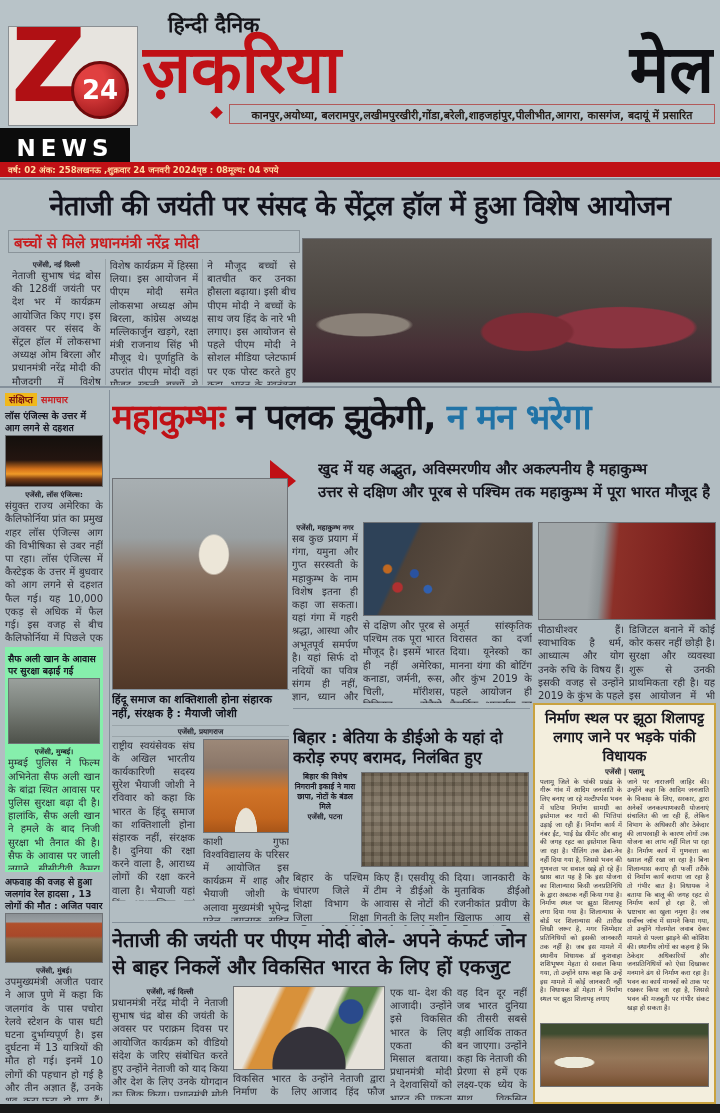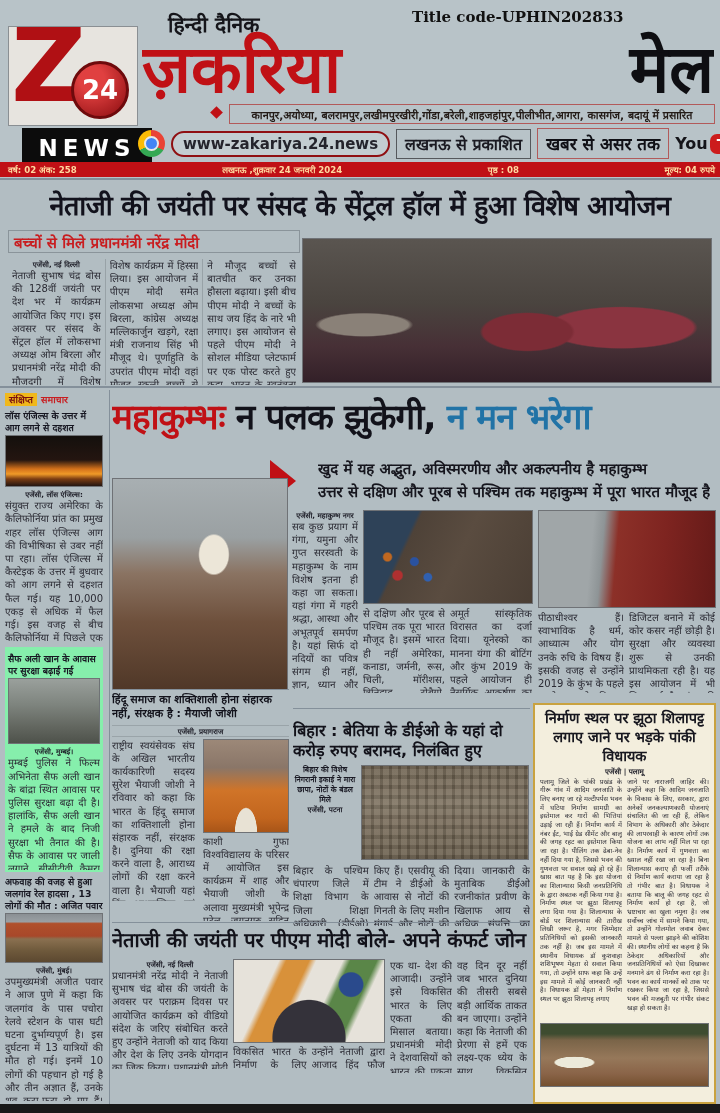--- a/index.html
+++ b/index.html
@@ -15,21 +15,21 @@
 
   
   #header { position:absolute; inset:0 0 auto 0; height:178px; background:#b8c3c8; }
   .logo-wrap { position:absolute; left:8px; top:26px; width:130px; height:100px;
     background:#e7e4df; border:1px solid #8a8f93; overflow:hidden; }
   .logo-z { position:absolute; left:2px; top:-14px; font-size:104px; font-weight:bold; color:#b01014; line-height:1; }
   .logo-circle { position:absolute; right:8px; bottom:6px; width:58px; height:58px; border-radius:50%;
     background:radial-gradient(circle at 35% 30%, #e04040 0 25%, #8f0f12 95%);
     border:3px solid #6e0a0c; color:#fff; font-size:26px; font-weight:bold;
     display:flex; align-items:center; justify-content:center; }
-  .news-box { position:absolute; left:22px; top:128px; width:130px; height:39px; background:#0c0c0c;
+  .news-box { position:absolute; left:0; top:128px; width:130px; height:39px; background:#0c0c0c;
     color:#fff; font-size:23px; font-weight:bold; letter-spacing:5px;
     display:flex; align-items:center; justify-content:center; }
   .daily-label { position:absolute; left:168px; top:10px; font-size:21px; font-weight:bold; color:#15151a; }
   .title-code { position:absolute; left:412px; top:8px; font-size:15px; font-weight:bold;
     font-family:"DejaVu Serif", serif; color:#111; }
   .masthead { position:absolute; left:142px; top:26px; width:572px; height:78px;
     display:flex; align-items:flex-end; justify-content:space-between; overflow:hidden; }
   .m-red   { font-size:66px; line-height:1.05; font-weight:bold; color:#c01015; white-space:nowrap; }
   .m-black { font-size:66px; line-height:1.05; font-weight:bold; color:#0e0e12; white-space:nowrap; }
   .diamond-icon { position:absolute; left:212px; top:108px; width:9px; height:9px; background:#c01015; transform:rotate(45deg); }
@@ -43,21 +43,21 @@
   .chrome-icon::after { content:""; position:absolute; inset:6px; border-radius:50%;
     background:#4285f4; border:2.5px solid #e8e8e8; }
   .site-oval { border:2px solid #8f0f12; border-radius:16px; padding:2px 10px; font-size:15px;
     font-weight:bold; color:#24242c; background:#c3cdd1; white-space:nowrap; }
   .pub-box { border:1px solid #55585c; padding:3px 8px; font-size:16px; font-weight:bold; color:#1a1a22; white-space:nowrap; }
   .tag-box { border:1px solid #b25a5a; padding:3px 8px; font-size:17px; font-weight:bold; color:#101016; white-space:nowrap; }
   .yt { display:flex; align-items:center; gap:2px; }
   .yt-you { font-size:16px; font-weight:bold; color:#15151a; }
   .yt-tube { background:#cc1c1c; color:#fff; font-size:14px; font-weight:bold; padding:2px 7px; border-radius:7px; }
   .infobar { position:absolute; left:0; top:162px; width:720px; height:15px; background:#c01015;
-    display:flex; align-items:center; justify-content:space-between; padding:0 5px 0 8px; }
+    display:flex; align-items:center; padding:0 5px 0 8px; }
   .infobar span { font-size:8.6px; font-weight:bold; color:#ffd9a0; white-space:nowrap; }
 
   
   #lead { position:absolute; left:0; top:178px; width:720px; height:210px; background:#b2bdc2;
     border-top:2px solid #84909a; border-bottom:2px solid #84909a; }
   .lead-headline { position:absolute; left:4px; top:6px; width:712px; height:40px;
     font-size:27px; font-weight:bold; color:#12121c; letter-spacing:-0.5px;
     white-space:nowrap; overflow:hidden; text-align:center; }
   .lead-kicker { position:absolute; left:8px; top:50px; width:292px; height:23px;
     border:1px solid #8a949a; color:#c81d20; font-size:15px; font-weight:bold;
@@ -96,21 +96,21 @@
   .kh-black{ color:#12121a; }
   .kh-blue { color:#2173a6; }
   .kumbh-quote { position:absolute; left:158px; top:68px; width:446px; display:flex; gap:22px; align-items:center; }
   .quote-arrow-icon { width:0; height:0; flex:none;
     border-left:26px solid #c01015; border-top:21px solid rgba(0,0,0,0); border-bottom:21px solid rgba(0,0,0,0); }
   .quote-lines { font-size:15px; font-weight:bold; color:#16161e; line-height:1.5; white-space:nowrap; overflow:hidden; }
   .sadhu-photo { position:absolute; left:0; top:88px; width:176px; height:212px;
     background:
       radial-gradient(ellipse at 58% 36%, #ece6d8 0 10%, rgba(0,0,0,0) 11%),
       linear-gradient(180deg,#a8afb2 0%,#9aa0a2 28%,#8a7362 45%,#6e503c 68%,#503828 100%); }
-  .kumbh-article { position:absolute; left:180px; top:120px; width:424px; height:186px; display:flex; gap:5px; }
+  .kumbh-article { position:absolute; left:180px; top:132px; width:424px; height:186px; display:flex; gap:5px; }
   .ka-col1 { width:66px; flex:none; overflow:hidden; }
   .ka-col1 .jtext { height:172px; }
   .ka-mid { width:170px; flex:none; }
   .aerial-photo { width:100%; height:94px;
     background:
       radial-gradient(circle at 20% 70%, #b03030 0 3%, rgba(0,0,0,0) 4%),
       radial-gradient(circle at 30% 55%, #2a52a0 0 3%, rgba(0,0,0,0) 4%),
       radial-gradient(circle at 14% 50%, #c06820 0 2.5%, rgba(0,0,0,0) 3.5%),
       radial-gradient(circle at 38% 72%, #3060b0 0 3%, rgba(0,0,0,0) 4%),
       linear-gradient(115deg,#2e4258 0 26%,#4e4238 28%,#5a4c40 55%,#4a3e34 100%); }
@@ -130,21 +130,21 @@
   .joshi-row .jtext { width:86px; height:162px; }
   .joshi-right { width:86px; }
   .joshi-photo { width:86px; height:94px;
     background:
       radial-gradient(ellipse at 50% 100%, #e8e2d4 0 18%, rgba(0,0,0,0) 19%),
       linear-gradient(180deg,#9c8878 0%,#8a7668 30%,#d07428 55%,#c2651e 85%,#a85518 100%); }
   .joshi-caption { margin-top:2px; height:66px; }
 
   
   #bihar { position:absolute; left:293px; top:708px; width:237px; height:218px;
-    border-top:1px solid #84909a; padding-top:12px; overflow:hidden; }
+    border-top:1px solid #84909a; padding-top:19px; overflow:hidden; }
   .bihar-head { font-size:16px; line-height:1.25; font-weight:bold; color:#12121a; }
   .bihar-row { display:flex; gap:4px; margin-top:4px; }
   .bihar-deck { width:64px; flex:none; }
   .bihar-deck-text { font-size:7.6px; font-weight:bold; line-height:1.3; text-align:center; color:#1a1a24; }
   .money-photo { width:168px; height:95px;
     background:
       repeating-linear-gradient(90deg, rgba(0,0,0,0.12) 0 3px, rgba(255,255,255,0.06) 3px 9px),
       repeating-linear-gradient(0deg, rgba(0,0,0,0.10) 0 4px, rgba(255,255,255,0.05) 4px 10px),
       linear-gradient(180deg,#6e6250 0%,#7e7260 40%,#6a5e4c 100%); }
   .bihar-body { display:flex; gap:5px; margin-top:4px; }
@@ -188,37 +188,26 @@
 
 <div id="paper">
 
   <div id="header">
     <div class="logo-wrap">
       <span class="logo-z">Z</span>
       <span class="logo-circle">24</span>
     </div>
     <div class="news-box">NEWS</div>
     <div class="daily-label">हिन्दी दैनिक</div>
-    <div class="title-code">Title code-UPHIN202833</div>
     <div class="masthead">
       <span class="m-red">ज़करिया</span>
       <span class="m-black">मेल</span>
     </div>
     <span class="diamond-icon"></span>
     <div class="cities-strip">कानपुर,अयोध्या, बलरामपुर,लखीमपुरखीरी,गोंडा,बरेली,शाहजहांपुर,पीलीभीत,आगरा, कासगंज, बदायूं में प्रसारित</div>
-    <div class="web-row">
-      <span class="chrome-icon"></span>
-      <span class="site-oval">www-zakariya.24.news</span>
-      <span class="pub-box">लखनऊ से प्रकाशित</span>
-      <span class="tag-box">खबर से असर तक</span>
-      <span class="yt">
-        <span class="yt-you">You</span>
-        <span class="yt-tube">Tube</span>
-      </span>
-    </div>
     <div class="infobar">
       <span>वर्ष: 02 अंक: 258</span>
       <span>लखनऊ ,शुक्रवार 24 जनवरी 2024</span>
       <span>पृष्ठ : 08</span>
       <span>मूल्य: 04 रुपये</span>
     </div>
   </div>
 
   <div id="lead">
     <div class="lead-headline">नेताजी की जयंती पर संसद के सेंट्रल हॉल में हुआ विशेष आयोजन</div>
@@ -335,20 +324,21 @@
     <span class="byline">एजेंसी | पलामू</span>
     <div class="panki-cols">
       <div class="jtext">पलामू जिले के पांकी प्रखंड के गीरू गांव में आदिम जनजाति के लिए बनाए जा रहे मल्टीपर्पस भवन में घटिया निर्माण सामग्री का इस्तेमाल कर गारों की भित्तियां उड़ाई जा रही हैं। निर्माण कार्य में नंबर ईंट, भाई ग्रेड सीमेंट और बालू की जगह रहट का इस्तेमाल किया जा रहा है। पीलिंग तक ढेबा-नेव नहीं दिया गया है, जिससे भवन की गुणवत्ता पर सवाल खड़े हो रहे हैं। खास बात यह है कि इस योजना का शिलान्यास किसी जनप्रतिनिधि के द्वारा अबतक नहीं किया गया है। निर्माण स्थल पर झूठा शिलापट्ट लगा दिया गया है। शिलान्यास के बोर्ड पर शिलान्यास की तारीख लिखी जरूर है, मगर जिम्मेदार प्रतिनिधियों को इसकी जानकारी तक नहीं है। जब इस मामले में स्थानीय विधायक डॉ कुशवाहा शशिभूषण मेहता से सवाल किया गया, तो उन्होंने साफ कहा कि उन्हें इस मामले में कोई जानकारी नहीं है। विधायक डॉ मेहता ने निर्माण स्थल पर झूठा शिलापट्ट लगाए</div>
       <div class="jtext">जाने पर नाराजगी जाहिर की। उन्होंने कहा कि आदिम जनजाति के विकास के लिए, सरकार, द्वारा अनेकों जनकल्याणकारी योजनाएं संचालित की जा रही हैं, लेकिन विभाग के अधिकारी और ठेकेदार की लापरवाही के कारण लोगों तक योजना का लाभ नहीं मिल पा रहा है। निर्माण कार्य में गुणवत्ता का ख्याल नहीं रखा जा रहा है। बिना शिलान्यास कराए ही फर्जी तरीके से निर्माण कार्य कराया जा रहा है तो गंभीर बात है। विधायक ने बताया कि बालू की जगह रहट से निर्माण कार्य हो रहा है, जो भ्रष्टाचार का खुला नमूना है। जब सर्वोच्च जांच में सामने किया गया, तो उन्होंने गोलमोल जवाब देकर मामले से पल्ला झाड़ने की कोशिश की। स्थानीय लोगों का कहना है कि ठेकेदार अधिकारियों और जनप्रतिनिधियों को ऐसा दिखाकर मनमाने ढंग से निर्माण करा रहा है। भवन का कार्य मानकों को ताक पर रखकर किया जा रहा है, जिससे भवन की मजबूती पर गंभीर संकट खड़ा हो सकता है।</div>
     </div>
     <div class="plaque-photo photo"></div>
   </div>
 
   <div id="netaji">
     <div class="netaji-head">नेताजी की जयंती पर पीएम मोदी बोले- अपने कंफर्ट जोन</div>
+    <div class="netaji-head">से बाहर निकलें और विकसित भारत के लिए हों एकजुट</div>
     <div class="netaji-body">
       <div class="nb-colA">
         <span class="byline">एजेंसी, नई दिल्ली</span>
         <div class="jtext">प्रधानमंत्री नरेंद्र मोदी ने नेताजी सुभाष चंद्र बोस की जयंती के अवसर पर पराक्रम दिवस पर आयोजित कार्यक्रम को वीडियो संदेश के जरिए संबोधित करते हुए उन्होंने नेताजी को याद किया और देश के लिए उनके योगदान का जिक्र किया। प्रधानमंत्री मोदी ने कहा, कि नेताजी ने कंफर्ट जोन से बाहर निकलकर आजादी के लिए सपना देखा। हमें भी</div>
       </div>
       <div class="nb-mid">
         <div class="modi-photo photo"></div>
         <div class="nb-mini">
           <div class="jtext">विकसित भारत के निर्माण के लिए अपने कंफर्ट जोन से बाहर निकलना होगा। हमें जलवायु और दक्षता की आदतों से खुद को सर्वश्रेष्ठ बनाना है।</div>
           <div class="jtext">उन्होंने नेताजी द्वारा आजाद हिंद फौज के गठन का जिक्र करते हुए कहा कि फौज में हर वर्ग और क्षेत्र के लोग शामिल थे, जिनकी भाषाएं अलग थीं, लेकिन भाव एक था।</div>

